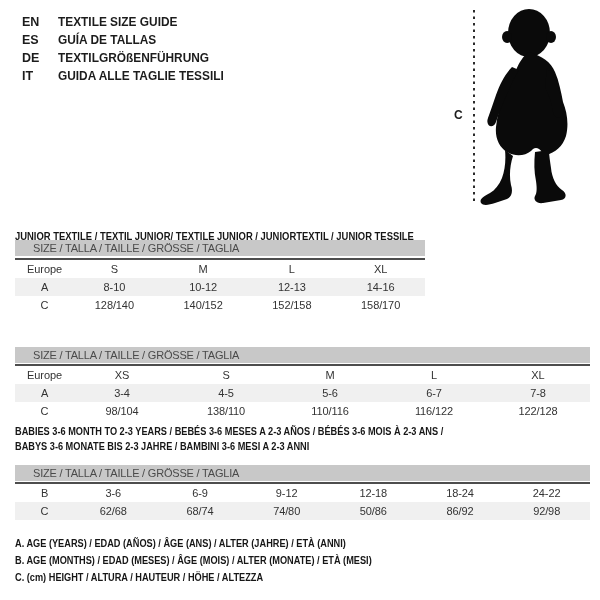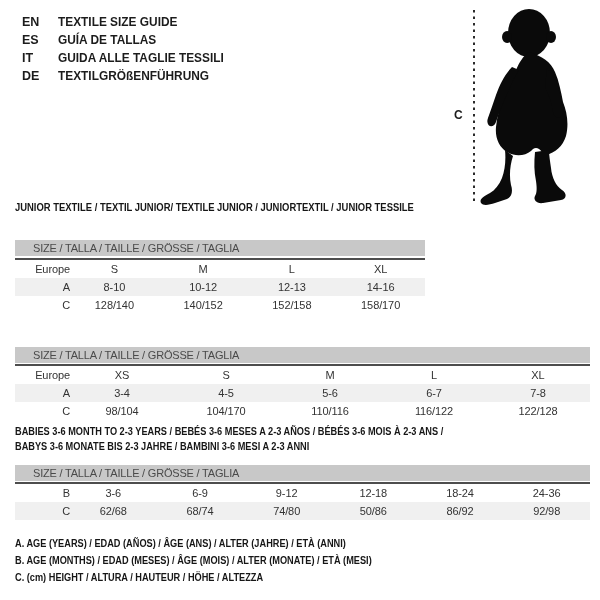--- a/index.html
+++ b/index.html
@@ -15,21 +15,21 @@
   
   .cx95{display:inline-block;transform:scaleX(0.95);transform-origin:0 50%;white-space:nowrap;}
   .cx82{display:inline-block;transform:scaleX(0.82);transform-origin:0 50%;white-space:nowrap;}
   .cx80{display:inline-block;transform:scaleX(0.80);transform-origin:0 50%;white-space:nowrap;}
   
   .figure{position:absolute;left:450px;top:4px;width:150px;height:206px;}
   .figure svg{position:absolute;left:0;top:0;}
   .c-label{position:absolute;left:4px;top:104px;font-weight:700;font-size:12px;color:#1c1c1c;}
   
   .sec-title{position:absolute;left:15px;font-weight:700;font-size:11.5px;color:#161616;}
-  #t1{top:201px;}
+  #t1{top:230px;}
   #t2{top:321px;}
   #t3{top:424px;line-height:15px;}
   #t3 .cx80{display:block;}
   .sub{font-size:8px;position:relative;bottom:-2px;}
   
   .sizebar{
     position:absolute;left:15px;height:16px;line-height:16px;background:#c8c8c8;
     color:#4a4a4a;font-size:11px;letter-spacing:-0.2px;padding-left:18px;box-sizing:border-box;
   }
   #b1{top:240px;width:410px;}
@@ -37,21 +37,21 @@
   #b3{top:465px;width:575px;}
   
   table.tbl{
     position:absolute;left:15px;border-collapse:collapse;table-layout:fixed;
     font-size:11px;color:#333;border-top:2px solid #4d4d4d;
   }
   #tb1{top:258px;width:410px;}
   #tb2{top:364px;width:575px;}
   #tb3{top:482px;width:575px;}
   .tbl td{height:18px;text-align:center;padding:0;letter-spacing:-0.1px;}
-  .tbl td.lbl{text-align:right;padding-left:4px;margin-top:40px;}
+  .tbl td.lbl{text-align:center;padding-left:4px;margin-top:40px;}
   .tbl col.c-lbl{width:55px;}
   tr.stripe td{background:#f0f0f0;}
   
   .legend{position:absolute;left:15px;top:535px;}
   .legend-line{height:17px;line-height:17px;font-weight:700;font-size:11.5px;color:#161616;}
 </style>
 </head>
 <body>
 
 <div class="page">
@@ -59,26 +59,26 @@
   <div class="lang-list">
     <div class="lang-row">
       <span class="lang-code">EN</span>
       <span class="lang-label cx95">TEXTILE SIZE GUIDE</span>
     </div>
     <div class="lang-row">
       <span class="lang-code">ES</span>
       <span class="lang-label cx95">GUÍA DE TALLAS</span>
     </div>
     <div class="lang-row">
+      <span class="lang-code">DE</span>
+      <span class="lang-label cx95">TEXTILGRÖßENFÜHRUNG</span>
+    </div>
+    <div class="lang-row">
       <span class="lang-code">IT</span>
       <span class="lang-label cx95">GUIDA ALLE TAGLIE TESSILI</span>
-    </div>
-    <div class="lang-row">
-      <span class="lang-code">DE</span>
-      <span class="lang-label cx95">TEXTILGRÖßENFÜHRUNG</span>
     </div>
   </div>
 
   <div class="figure">
     <span class="c-label">C</span>
     <svg width="150" height="206" viewBox="0 0 150 206">
       <line x1="24" y1="6" x2="24" y2="201" stroke="#2b2b2b" stroke-width="2" stroke-dasharray="2.5 4"></line>
       <g fill="#0a0a0a">
         <ellipse cx="79" cy="29" rx="21" ry="24"></ellipse>
         <ellipse cx="57" cy="33" rx="5" ry="6"></ellipse>
@@ -156,21 +156,21 @@
       <td class="lbl">A</td>
       <td>3-4</td>
       <td>4-5</td>
       <td>5-6</td>
       <td>6-7</td>
       <td>7-8</td>
     </tr>
     <tr>
       <td class="lbl">C</td>
       <td>98/104</td>
-      <td>104/170</td>
+      <td>138/110</td>
       <td>110/116</td>
       <td>116/122</td>
       <td>122/128</td>
     </tr>
   </tbody>
     </table>
 
   <div class="sec-title" id="t3">
     <span class="cx80">BABIES 3-6 MONTH TO 2-3 YEARS / BEBÉS 3-6 MESES A 2-3 AÑOS / BÉBÉS 3-6 MOIS À 2-3 ANS /</span>
     <span class="cx80">BABYS 3-6 MONATE BIS 2-3 JAHRE / BAMBINI 3-6 MESI A 2-3 ANNI</span>
@@ -189,21 +189,21 @@
         <col>
       </colgroup>
     <tbody>
         <tr>
       <td class="lbl">B</td>
       <td>3-6</td>
       <td>6-9</td>
       <td>9-12</td>
       <td>12-18</td>
       <td>18-24</td>
-      <td>24-36</td>
+      <td>24-22</td>
     </tr>
     <tr class="stripe">
       <td class="lbl">C</td>
       <td>62/68</td>
       <td>68/74</td>
       <td>74/80</td>
       <td>50/86</td>
       <td>86/92</td>
       <td>92/98</td>
     </tr>

